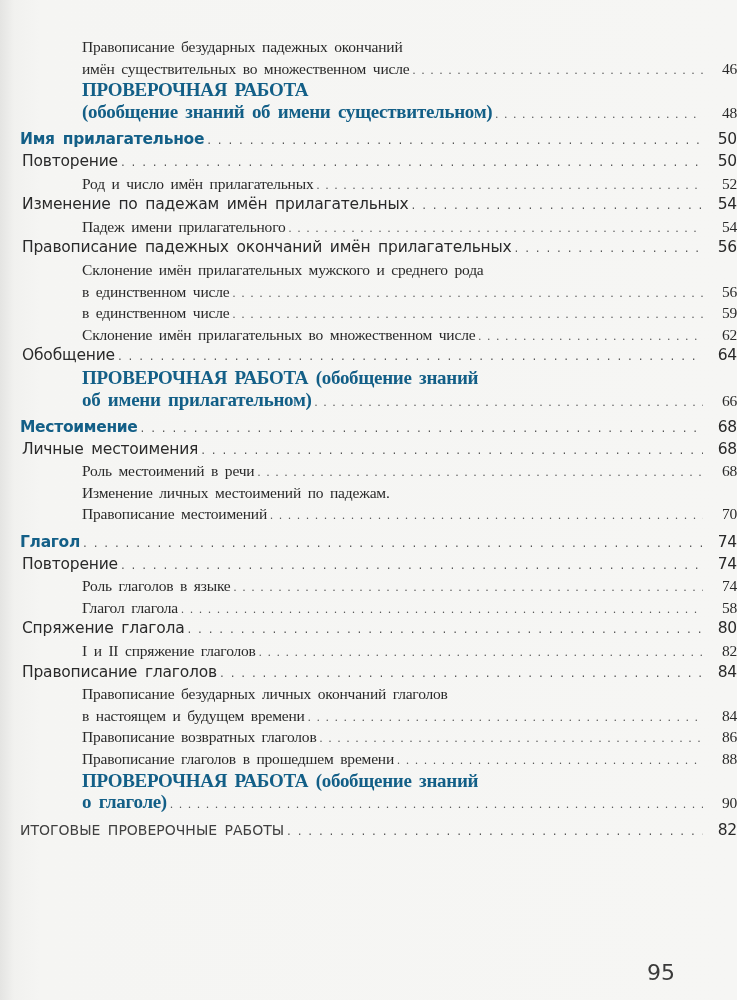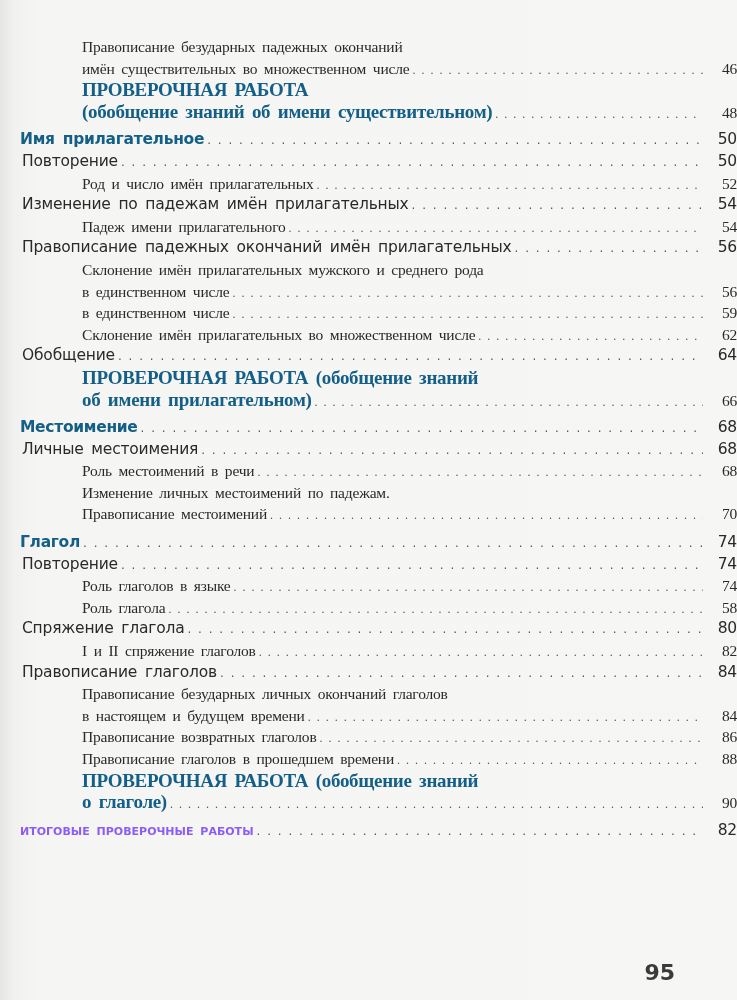--- a/index.html
+++ b/index.html
@@ -63,32 +63,32 @@
       letter-spacing: -0.3px;
       font-size: 15.5px;
     }
     .test .line .txt {
       color: #135f87;
       font-weight: bold;
       font-size: 19px;
       letter-spacing: -0.3px;
     }
     .final .line .txt {
-      color: #8b5cf6;
-      font-weight: bold;
-      font-size: 11px;
+      color: #404040;
+      font-weight: normal;
+      font-size: 14px;
       letter-spacing: 0;
     }
     .gap-chapter { height: 7px; }
     .page-number {
       position: absolute;
       right: 62px;
       top: 960px;
       font-size: 22px;
-      font-weight: bold;
+      font-weight: normal;
       color: #3a3a3a;
       font-family: "DejaVu Sans", sans-serif;
     }
   </style>
 </head>
 <body>
 
 <div class="toc" id="toc">
     <div class="entry lvl2 normal">
       <div class="line">
@@ -243,21 +243,21 @@
     </div>
     <div class="entry lvl2 normal">
       <div class="line">
         <span class="txt">Роль глаголов в языке</span>
         <span class="dots"></span>
         <span class="page">74</span>
       </div>
     </div>
     <div class="entry lvl2 normal">
       <div class="line">
-        <span class="txt">Роль глагола</span>
+        <span class="txt">Глагол глагола</span>
         <span class="dots"></span>
         <span class="page">58</span>
       </div>
     </div>
     <div class="entry lvl1 normal">
       <div class="line">
         <span class="txt">Спряжение глагола</span>
         <span class="dots"></span>
         <span class="page">80</span>
       </div>

